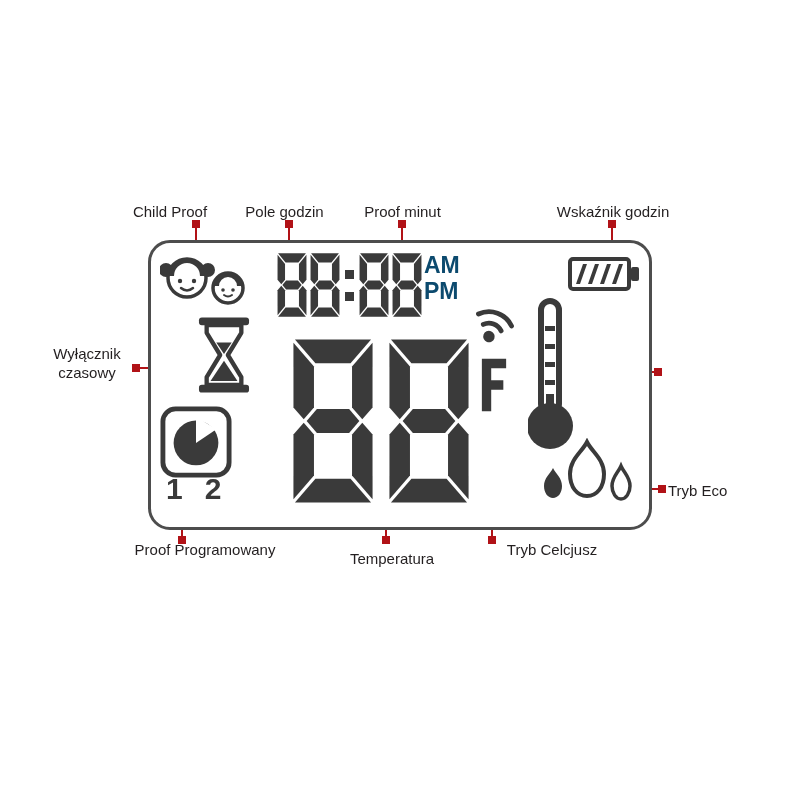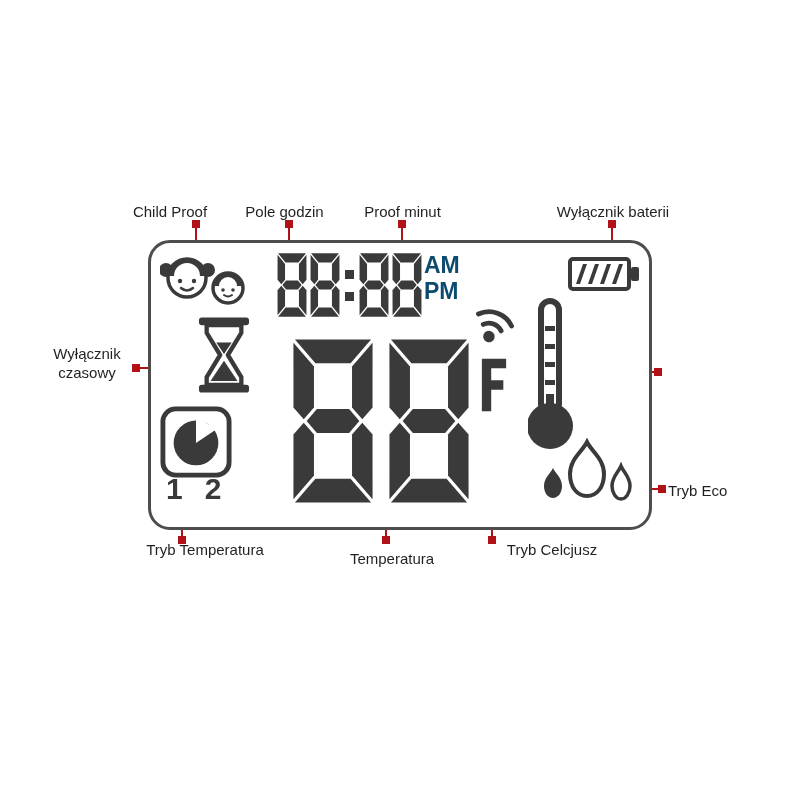--- a/index.html
+++ b/index.html
@@ -51,24 +51,24 @@
         <polygon points="1,58 8,51 15,58 15,82 1,96"></polygon>
         <polygon points="55,58 48,51 41,58 41,82 55,96"></polygon>
         <polygon points="2,98 16,84 40,84 54,98"></polygon>
       </g>
     </defs>
   </svg>
 
   <div class="lbl" style="left:95px; top:202px; width:150px;">Child Proof</div>
   <div class="lbl" style="left:212px; top:202px; width:145px;">Pole godzin</div>
   <div class="lbl" style="left:330px; top:202px; width:145px;">Proof minut</div>
-  <div class="lbl" style="left:538px; top:202px; width:150px;">Wyłącznik baterii</div>
+  <div class="lbl" style="left:538px; top:202px; width:150px;">Wskaźnik godzin</div>
   <div class="lbl" style="left:42px; top:344px; width:90px;">Wyłącznik czasowy</div>
   <div class="lbl left-align" style="left:668px; top:481px; width:80px;">Tryb Eco</div>
-  <div class="lbl" style="left:110px; top:540px; width:190px;">Tryb Temperatura</div>
+  <div class="lbl" style="left:110px; top:540px; width:190px;">Proof Programowany</div>
   <div class="lbl" style="left:312px; top:540px; width:160px;margin-top:9px;">Temperatura</div>
   <div class="lbl" style="left:472px; top:540px; width:160px;">Tryb Celcjusz</div>
 
   <div class="marker" style="left:192px; top:220px;"></div>
   <div class="vline" style="left:195px; top:228px; height:28px;"></div>
 
   <div class="marker" style="left:285px; top:220px;"></div>
   <div class="vline" style="left:288px; top:228px; height:24px;"></div>
 
   <div class="marker" style="left:398px; top:220px;"></div>

